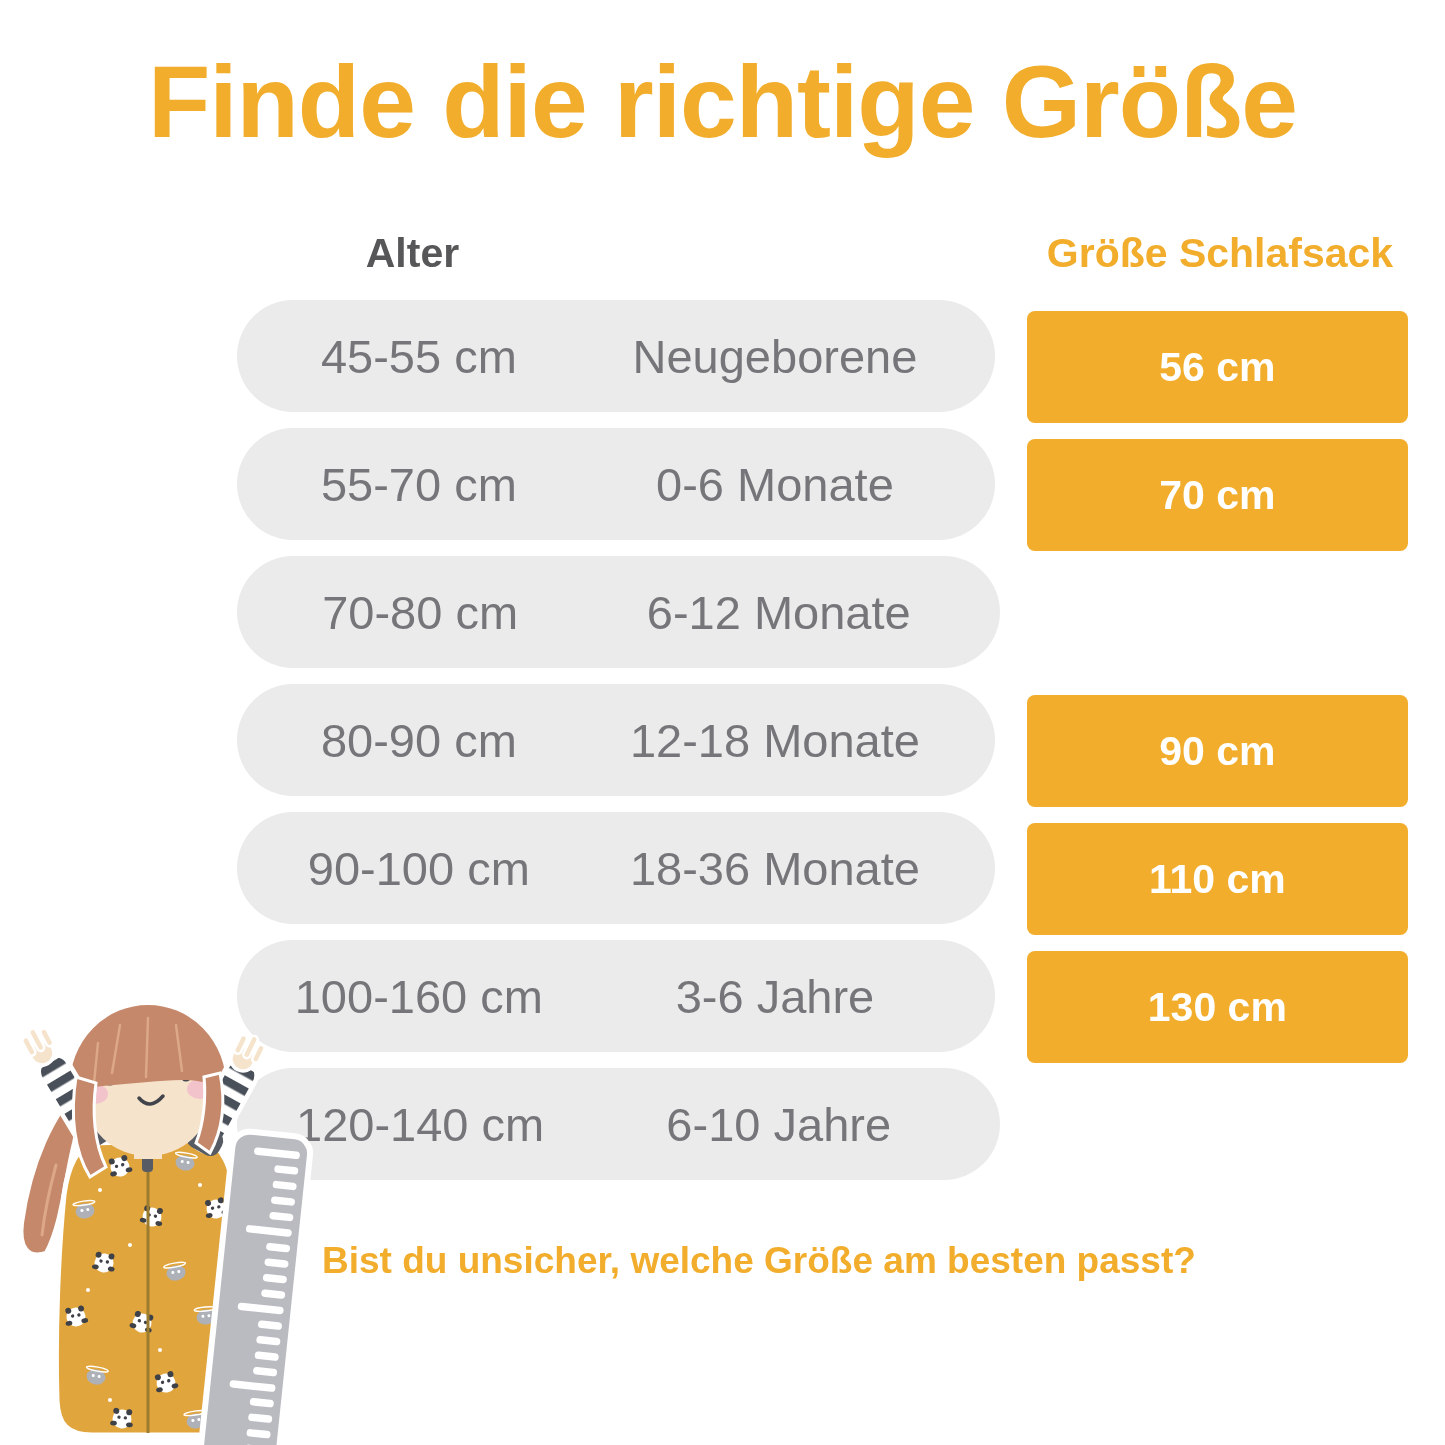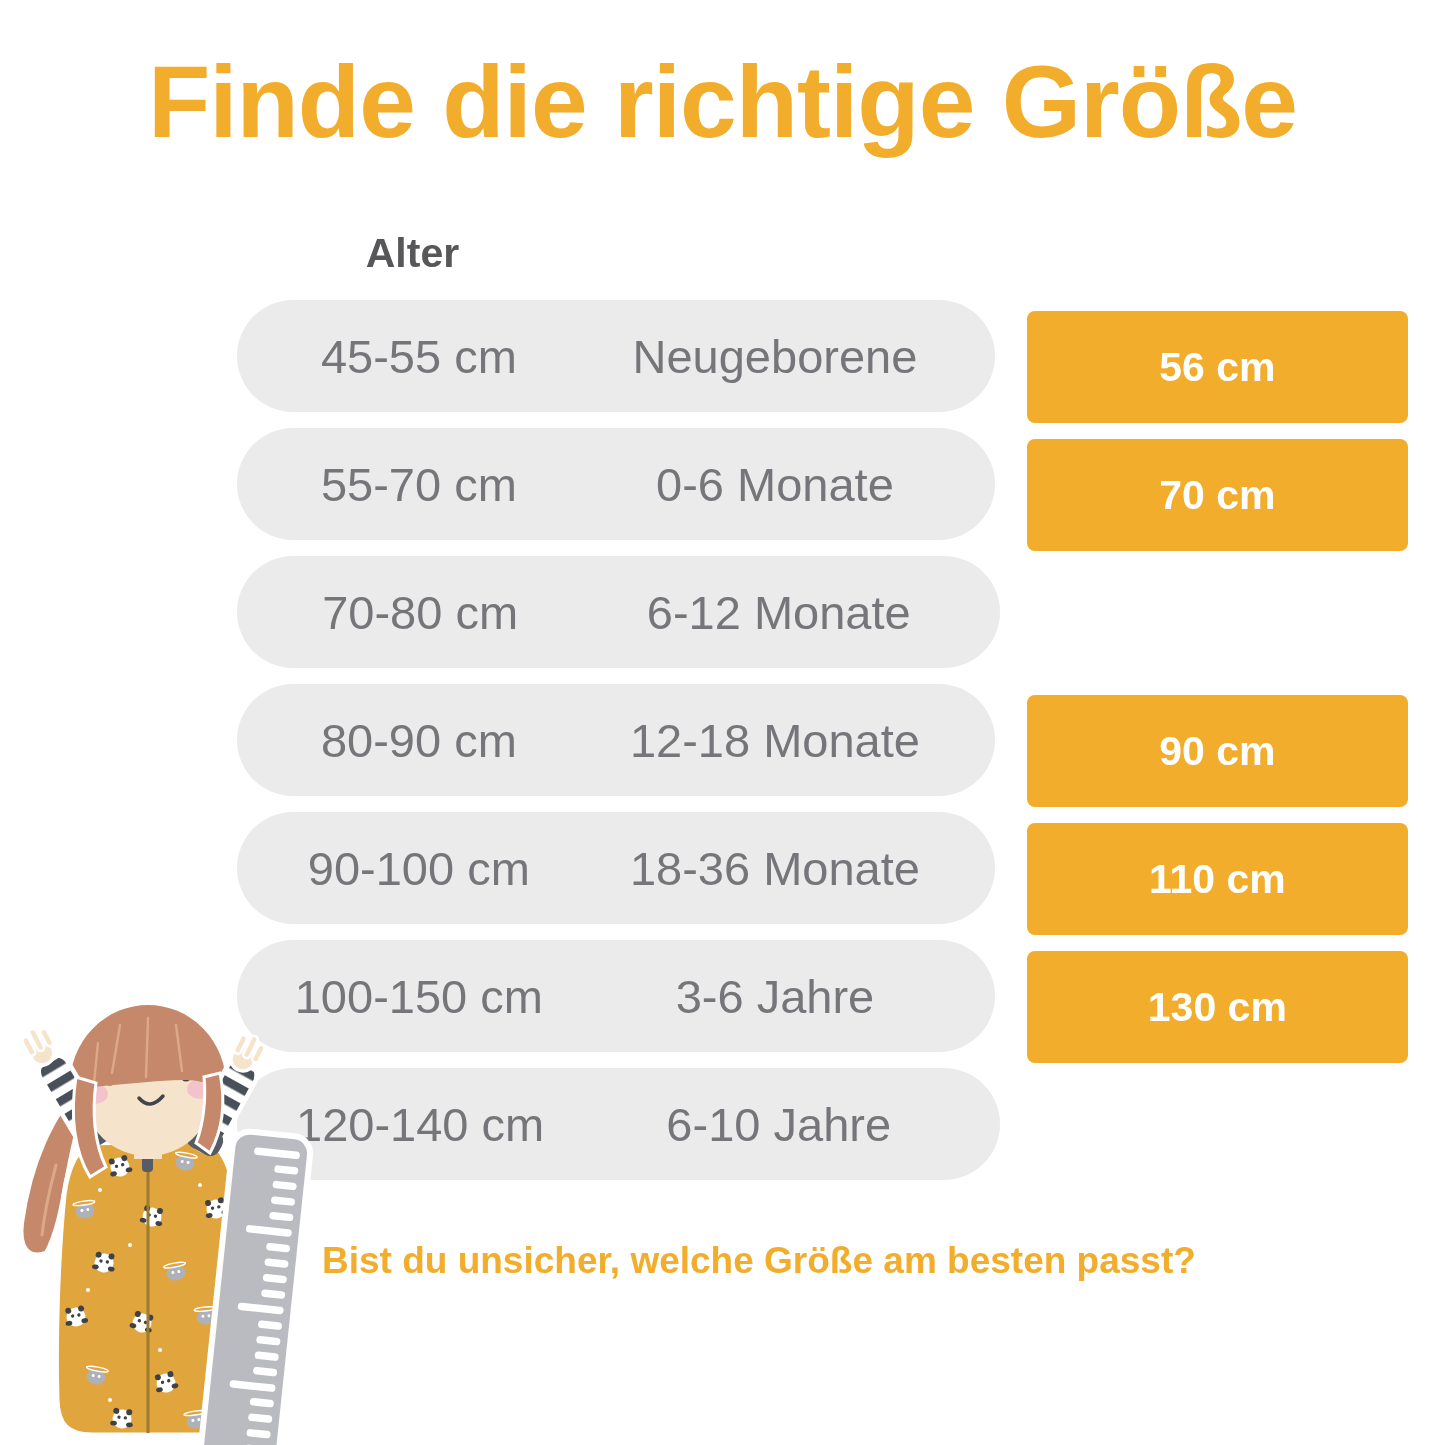--- a/index.html
+++ b/index.html
@@ -47,20 +47,21 @@
 
 <div class="page">
 
   <div class="title">Finde die richtige Größe</div>
 
   <div class="table">
     <div class="thead">
       <div class="hgray">
         <span class="c2 hcell">Alter</span>
       </div>
+      <span class="hsize">Größe Schlafsack</span>
     </div>
 
     <div class="row">
       <div class="pill-gray">
         <span class="c1">45-55 cm</span>
         <span class="c2">Neugeborene</span>
       </div>
       <div class="pill-yellow">
         <span>56 cm</span>
       </div>
@@ -98,21 +99,21 @@
         <span class="c1">90-100 cm</span>
         <span class="c2">18-36 Monate</span>
       </div>
       <div class="pill-yellow">
         <span>110 cm</span>
       </div>
     </div>
 
     <div class="row">
       <div class="pill-gray">
-        <span class="c1">100-150 cm</span>
+        <span class="c1">100-160 cm</span>
         <span class="c2">3-6 Jahre</span>
       </div>
       <div class="pill-yellow">
         <span>130 cm</span>
       </div>
     </div>
 
     <div class="row">
       <div class="pill-gray">
         <span class="c1">120-140 cm</span>

